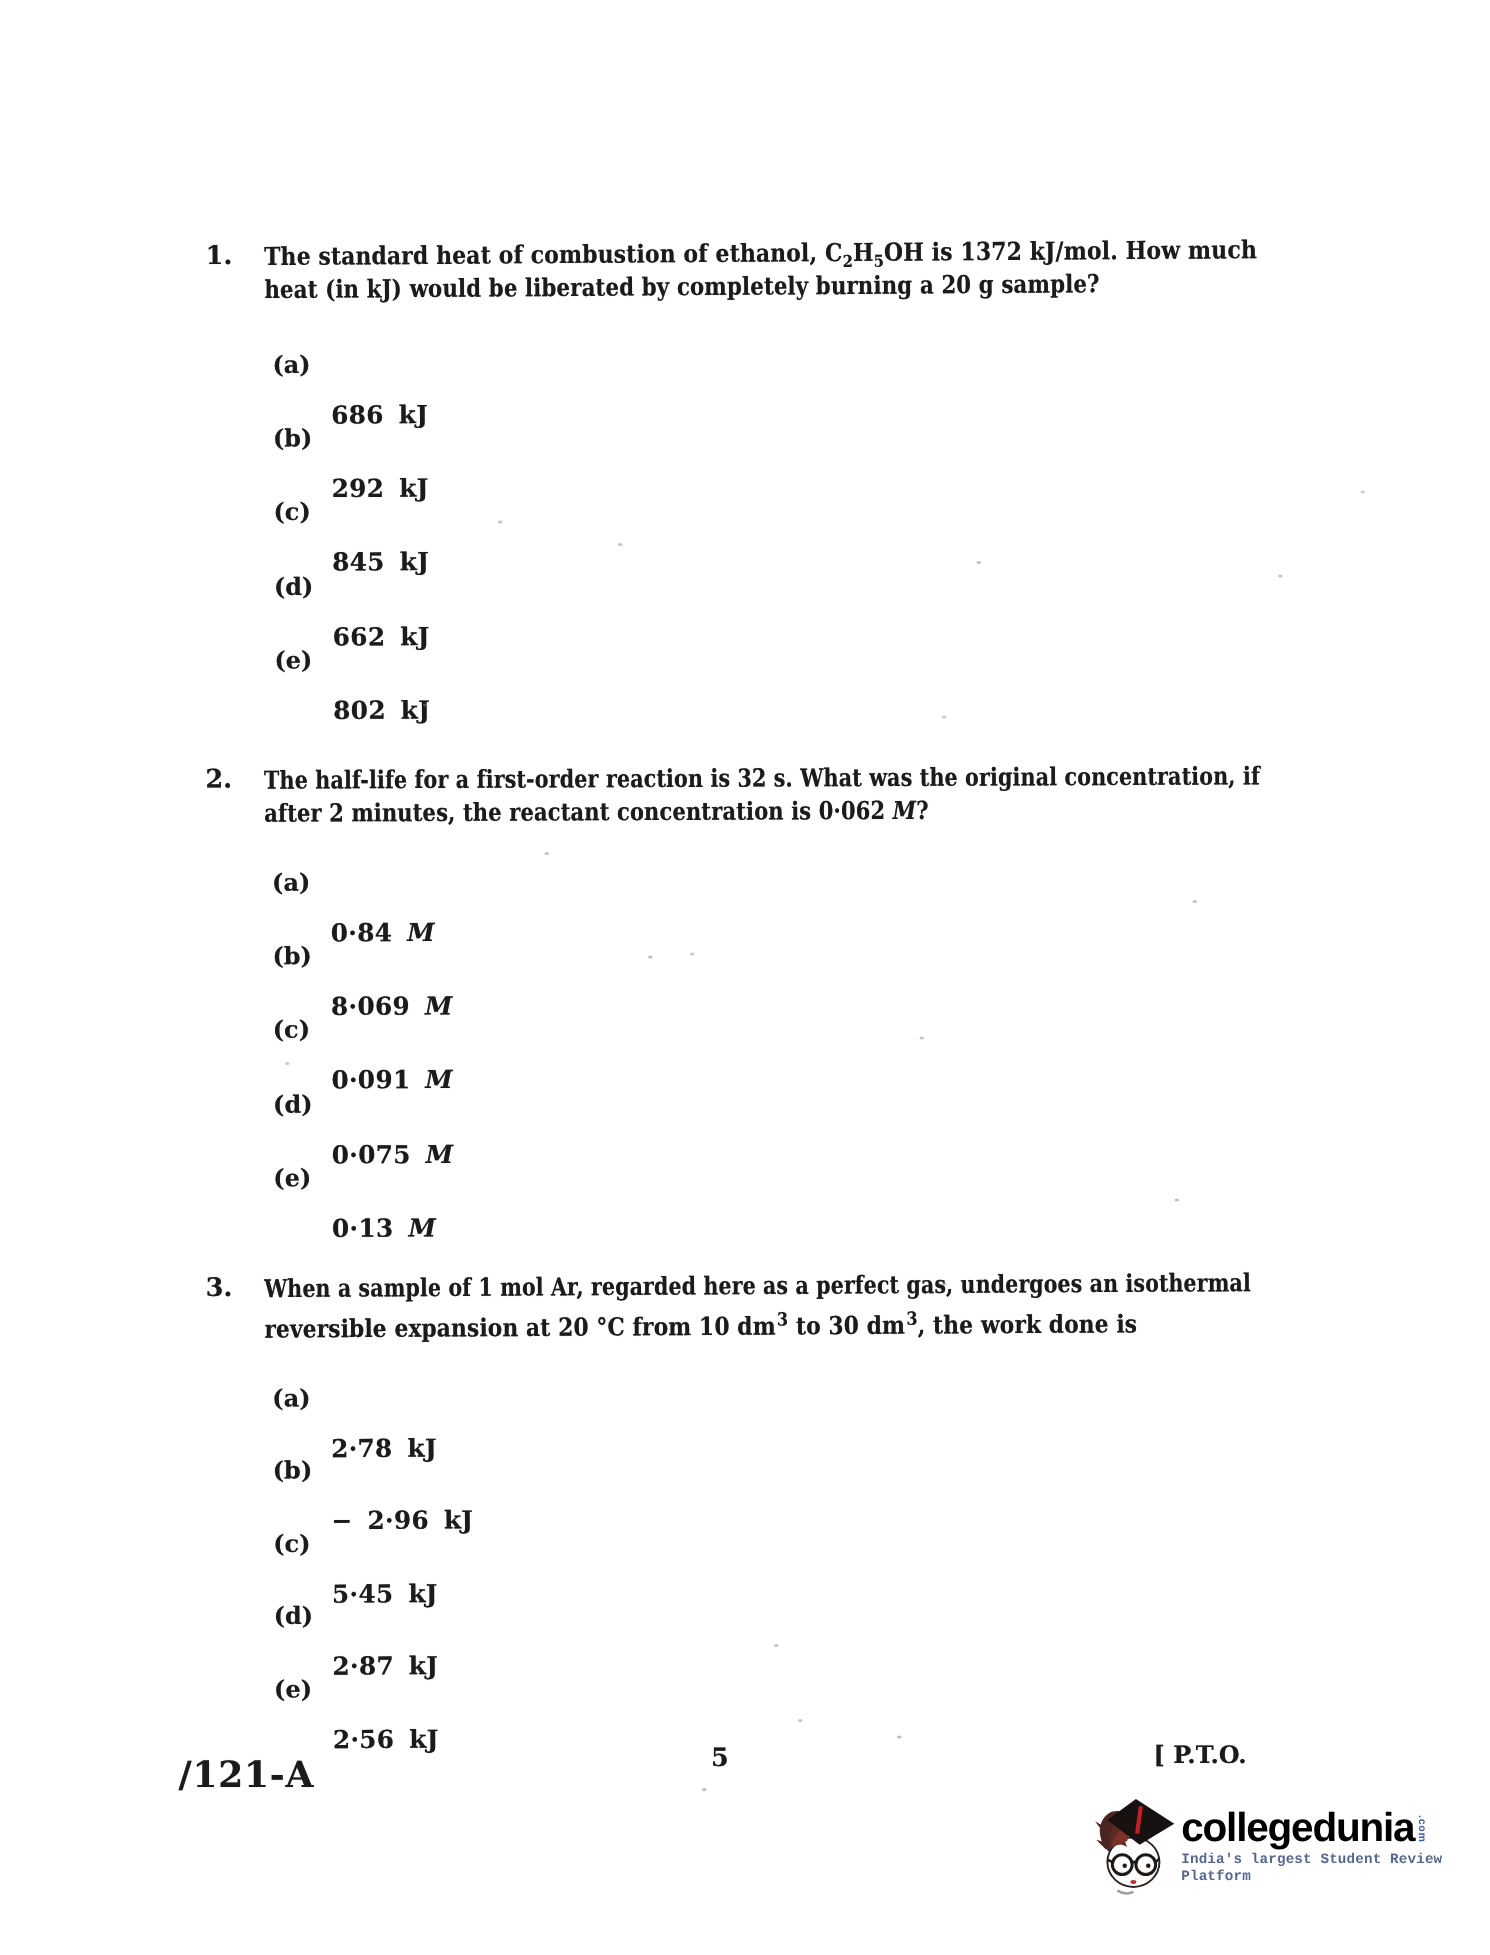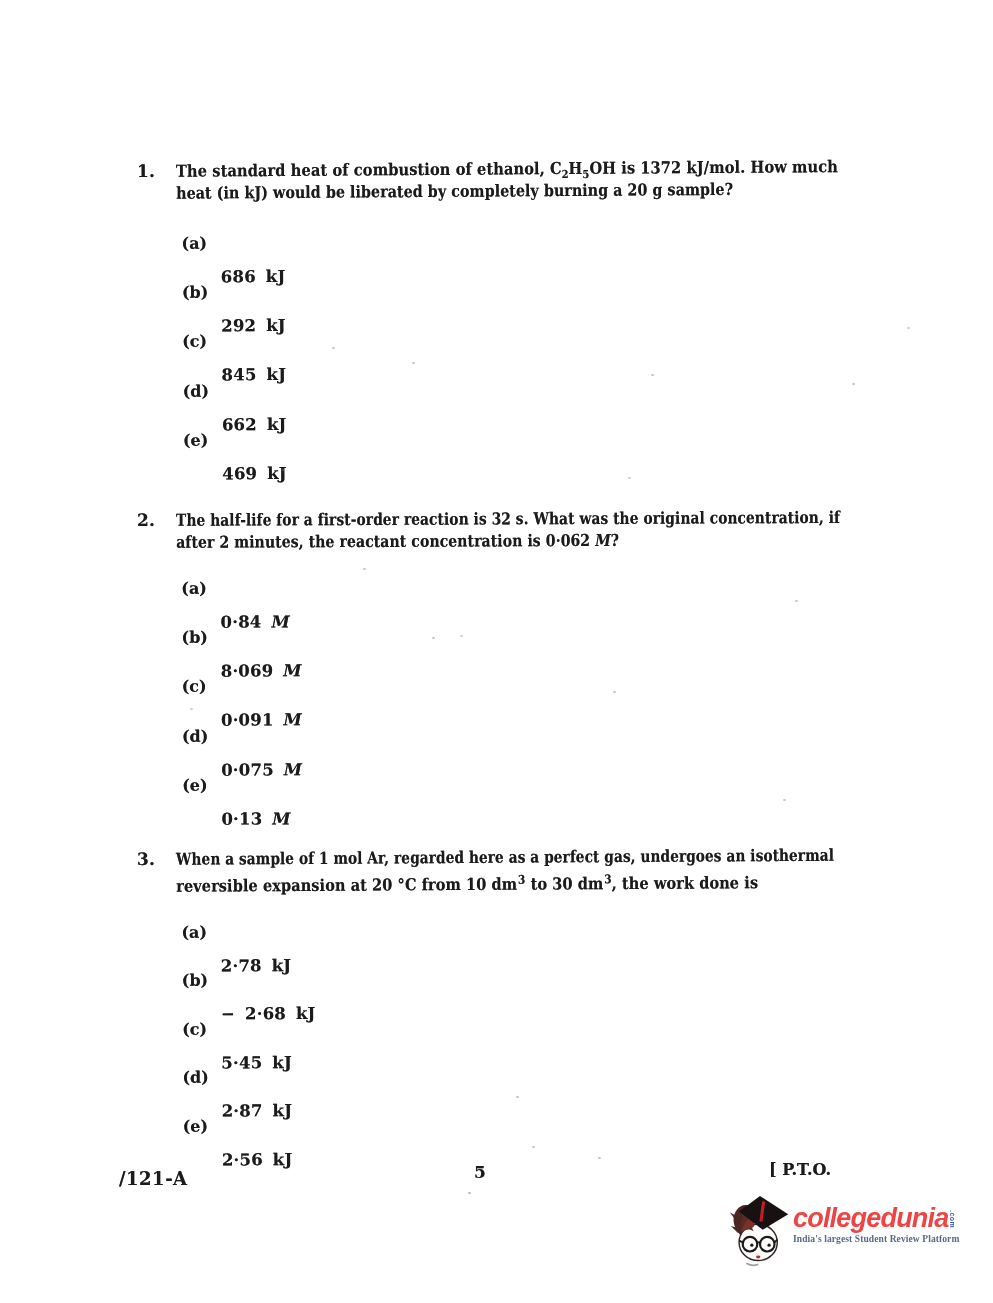--- a/index.html
+++ b/index.html
@@ -15,29 +15,29 @@
     position:absolute;left:0;height:22px;line-height:22px;font-size:16.5px;
     white-space:pre;width:max-content;transform-origin:0 50%;letter-spacing:.1px;
   }
   .s-n{}
   .s-sub{font-size:11px;vertical-align:-4px;}
   .s-sup{font-size:12px;vertical-align:6px;margin-left:1px;}
   .s-i{font-style:italic;}
   .option{position:absolute;left:0;width:100%;height:22px;line-height:22px;}
   .opt-label{position:absolute;left:181px;font-size:16px;}
   .opt-text{position:absolute;left:220px;font-size:16.5px;white-space:pre;word-spacing:4px;letter-spacing:.2px;margin-top:34px;}
-  .booklet-code{position:absolute;left:119px;top:1168px;font-size:18px;letter-spacing:.5px;}
+  .booklet-code{position:absolute;left:119px;top:1168px;font-size:24px;letter-spacing:.5px;}
   .page-number{position:absolute;left:474px;top:1162px;font-size:17px;}
   .pto{position:absolute;left:769px;top:1160px;font-size:16px;}
   .logo{position:absolute;left:730px;top:1196px;display:flex;align-items:flex-start;gap:3px;text-shadow:none;}
   .logo-text{margin-top:9px;}
   .brand-row{display:flex;align-items:flex-start;}
   .brand{font-family:"Liberation Sans",sans-serif;font-weight:bold;font-size:27px;line-height:26px;letter-spacing:-.8px;}
   .dotcom{writing-mode:vertical-rl;font-family:"Liberation Sans",sans-serif;font-weight:bold;font-size:7px;letter-spacing:.5px;margin-top:5px;margin-left:1px;}
-  .tagline{font-family:Liberation Serif, serif;font-weight:bold;font-size:9.5px;margin-top:3px;letter-spacing:.1px;}
+  .tagline{font-family:Liberation Mono, monospace;font-weight:bold;font-size:9.5px;margin-top:3px;letter-spacing:.1px;}
   .speck{position:absolute;width:3px;height:2px;background:#8a8a8a;border-radius:50%;}
 </style>
 </head>
 <body>
 
 <div class="page" id="page">
 
   <div id="questions">
       <div class="question" style="top: 160px; transform: rotate(-0.4deg);">
         <div class="qnum">1.</div>
@@ -56,21 +56,21 @@
         <div class="option" style="top: 171px;">
           <span class="opt-label">(c)</span>
           <span class="opt-text"><span class="s-n">845 kJ</span></span>
         </div>
         <div class="option" style="top: 221px;">
           <span class="opt-label">(d)</span>
           <span class="opt-text"><span class="s-n">662 kJ</span></span>
         </div>
         <div class="option" style="top: 270px;">
           <span class="opt-label">(e)</span>
-          <span class="opt-text"><span class="s-n">469 kJ</span></span>
+          <span class="opt-text"><span class="s-n">802 kJ</span></span>
         </div>
       </div>
       <div class="question" style="top: 509px; transform: rotate(-0.25deg);">
         <div class="qnum">2.</div>
         <div class="qtext">
           <div class="qline" style="top: 0px; transform: scaleX(0.835);"><span class="s-n">The half-life for a first-order reaction is 32 s. What was the original concentration, if</span></div>
           <div class="qline" style="top: 22px; transform: scaleX(0.85);"><span class="s-n">after 2 minutes, the reactant concentration is 0·062 </span><span class="s-i">M</span><span class="s-n">?</span></div>
         </div>
         <div class="option" style="top: 69px;">
           <span class="opt-label">(a)</span>
@@ -98,21 +98,21 @@
         <div class="qtext">
           <div class="qline" style="top: 0px; transform: scaleX(0.8296);"><span class="s-n">When a sample of 1 mol Ar, regarded here as a perfect gas, undergoes an isothermal</span></div>
           <div class="qline" style="top: 22px; transform: scaleX(0.8787);"><span class="s-n">reversible expansion at 20 °C from 10 dm</span><span class="s-sup">3</span><span class="s-n"> to 30 dm</span><span class="s-sup">3</span><span class="s-n">, the work done is</span></div>
         </div>
         <div class="option" style="top: 74px;">
           <span class="opt-label">(a)</span>
           <span class="opt-text"><span class="s-n">2·78 kJ</span></span>
         </div>
         <div class="option" style="top: 122px;">
           <span class="opt-label">(b)</span>
-          <span class="opt-text"><span class="s-n">− 2·68 kJ</span></span>
+          <span class="opt-text"><span class="s-n">− 2·96 kJ</span></span>
         </div>
         <div class="option" style="top: 171px;">
           <span class="opt-label">(c)</span>
           <span class="opt-text"><span class="s-n">5·45 kJ</span></span>
         </div>
         <div class="option" style="top: 219px;">
           <span class="opt-label">(d)</span>
           <span class="opt-text"><span class="s-n">2·87 kJ</span></span>
         </div>
         <div class="option" style="top: 268px;">
@@ -141,21 +141,21 @@
       <path d="M30 52 Q31.5 49.5 33 52" stroke="#1c1917" stroke-width="2" fill="none"></path>
       <path d="M14 51 L10 49" stroke="#1c1917" stroke-width="2"></path>
       <path d="M49 51 L52 48" stroke="#1c1917" stroke-width="2"></path>
       <circle cx="24" cy="54" r="1.8" fill="#201a18"></circle>
       <circle cx="43" cy="54" r="1.8" fill="#201a18"></circle>
       <ellipse cx="31" cy="67" rx="2.4" ry="1.6" fill="#b5302c"></ellipse>
       <path d="M18 74 Q25 78 31 75" stroke="#9aa0a6" stroke-width="2" fill="none"></path>
     </svg>
     <div class="logo-text">
       <div class="brand-row">
-        <span class="brand" style="color: #ef4444; font-style: italic;">collegedunia</span>
+        <span class="brand" style="color: #000000;">collegedunia</span>
         <span class="dotcom" style="color: rgb(59, 92, 168);">.com</span>
       </div>
       <div class="tagline" style="color: rgb(86, 104, 140);">India's largest Student Review Platform</div>
     </div>
   </div>
 
 <div class="speck" style="left: 332px; top: 347px; opacity: 0.5;"></div>
     <div class="speck" style="left: 412px; top: 362px; opacity: 0.5;"></div>
     <div class="speck" style="left: 651px; top: 374px; opacity: 0.55;"></div>
     <div class="speck" style="left: 852px; top: 383px; opacity: 0.5;"></div>

